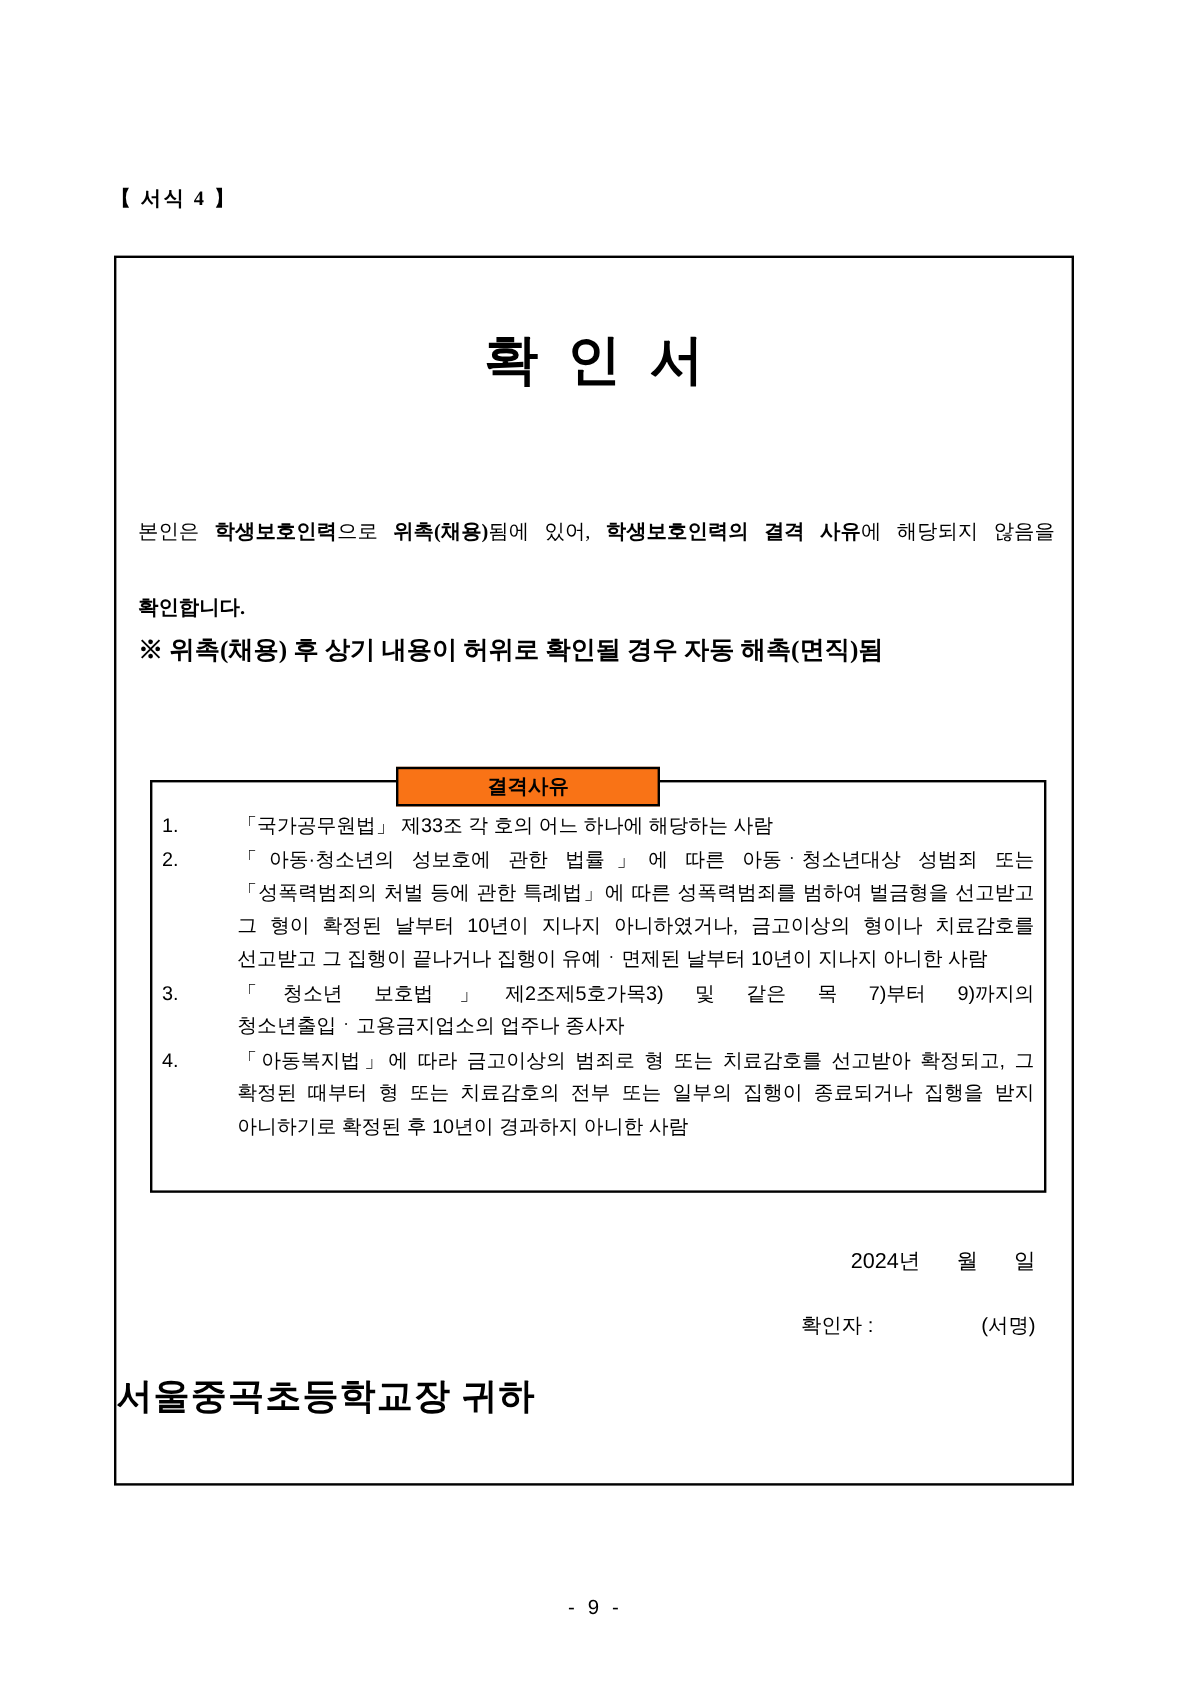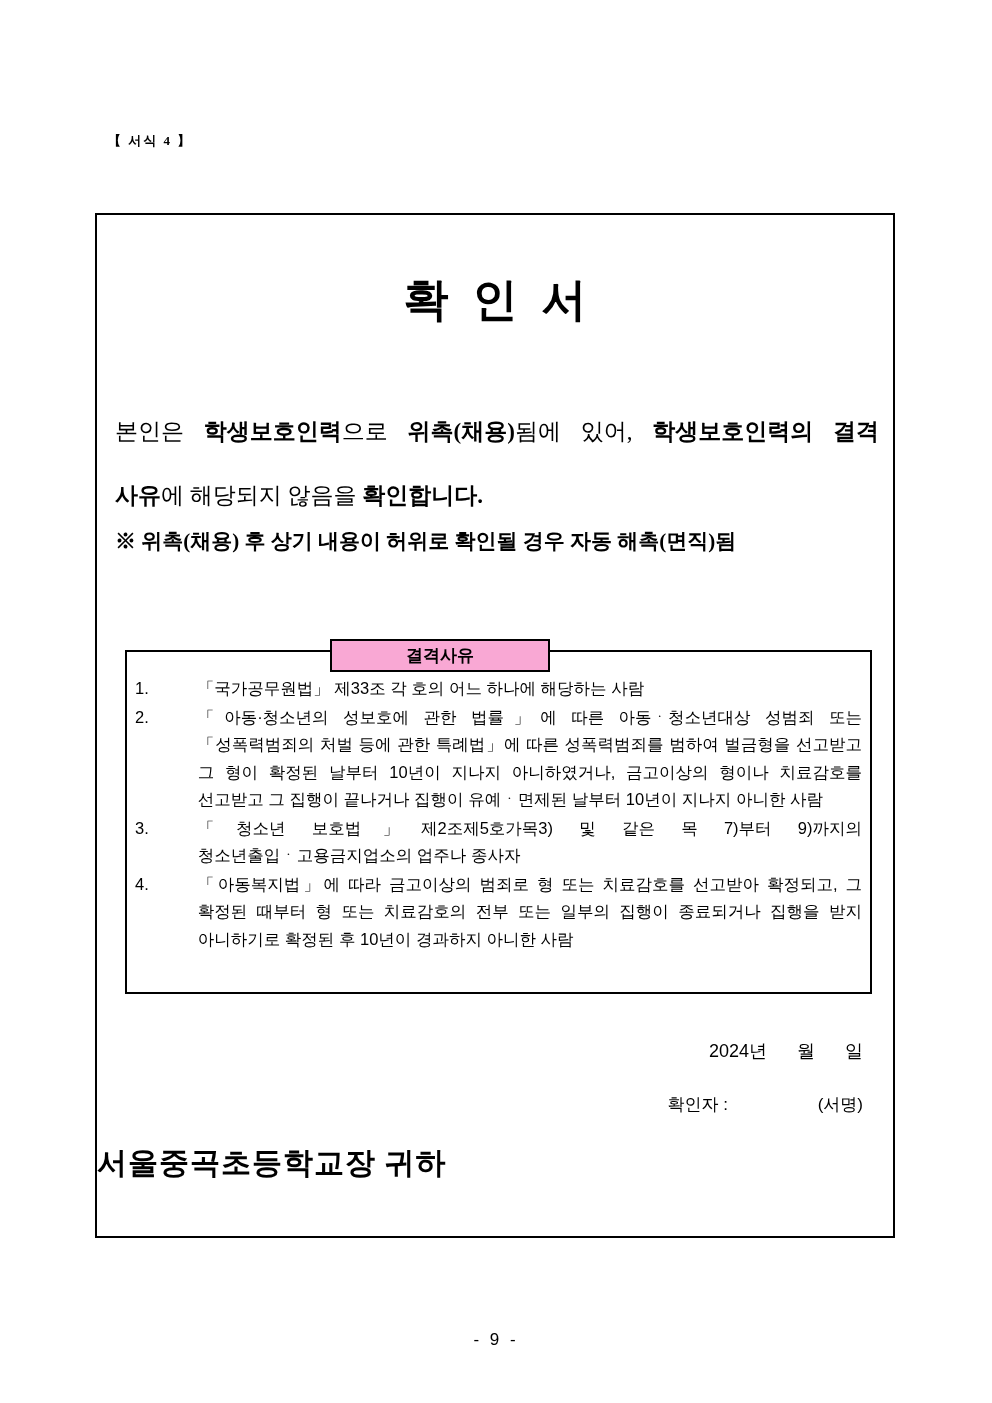--- a/index.html
+++ b/index.html
@@ -13,27 +13,26 @@
     position: relative;
     font-family: "Liberation Serif", "DejaVu Serif", serif;
     color: #000000;
     overflow: hidden;
   }
 
   
   .form-tag {
     position: absolute;
     left: 92px;
-    top: 132px;
+    top: 154px;
     font-family: "Liberation Serif", "DejaVu Serif", serif;
-    font-size: 13px;
+    font-size: 17px;
     font-weight: bold;
     letter-spacing: 2px;
     white-space: nowrap;
-    margin-left: 16px;
   }
 
   
   .sheet {
     position: absolute;
     left: 95px;
     top: 213px;
     width: 800px;
     height: 1025px;
     border: 2px solid #000000;
@@ -51,23 +50,23 @@
     font-weight: bold;
     letter-spacing: 24px;
     text-indent: 24px;
     font-family: Liberation Sans, sans-serif;
   }
 
   
   .statement {
     position: absolute;
     left: 18px;
-    top: 185px;
+    top: 196px;
     width: 764px;
-    font-size: 23px;
+    font-size: 17px;
     line-height: 64px;
     text-align: justify;
     text-align-last: left;
     word-break: keep-all;
   }
   .statement b { font-weight: bold; }
 
   .notice {
     position: absolute;
     left: 18px;
@@ -95,21 +94,21 @@
     border: 2px solid #000000;
     box-sizing: border-box;
   }
   .dq-tab {
     position: absolute;
     left: 205px;
     top: 0;
     width: 220px;
     height: 33px;
     border: 2px solid #000000;
-    background: #f9a8d4;
+    background: #f97316;
     box-sizing: border-box;
     text-align: center;
     line-height: 30px;
     font-size: 17px;
     font-weight: bold;
     font-family: "Liberation Sans", "DejaVu Sans", sans-serif;
     z-index: 3;
   }
   .dq-list {
     position: absolute;

